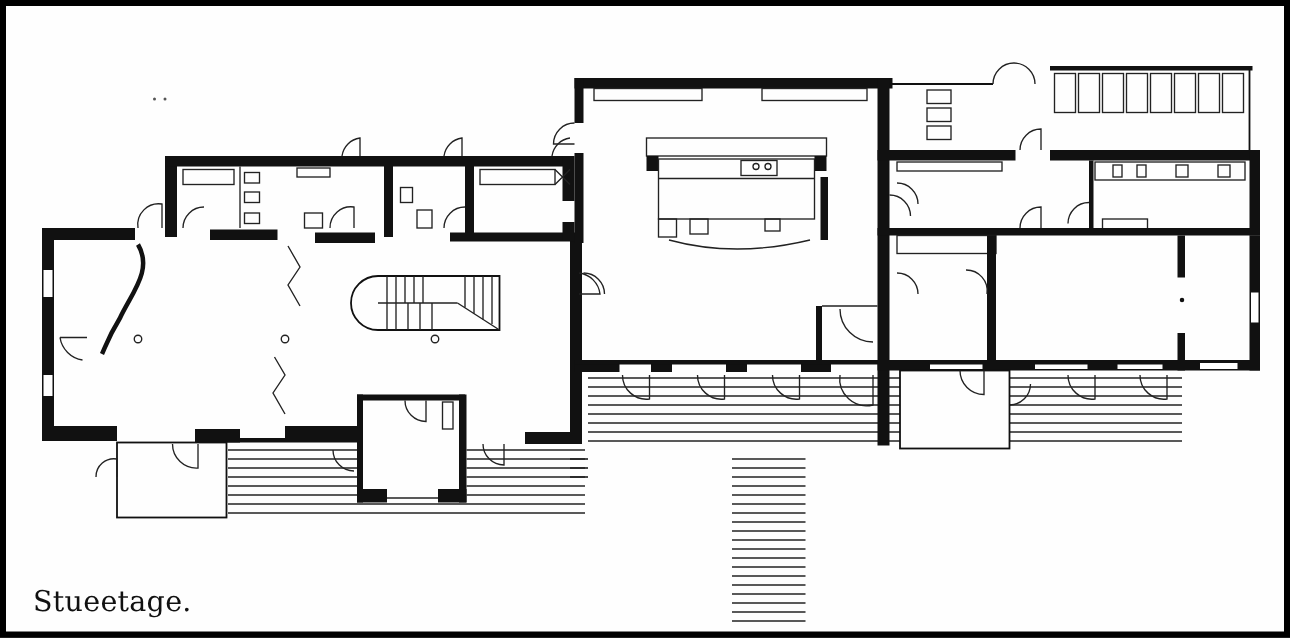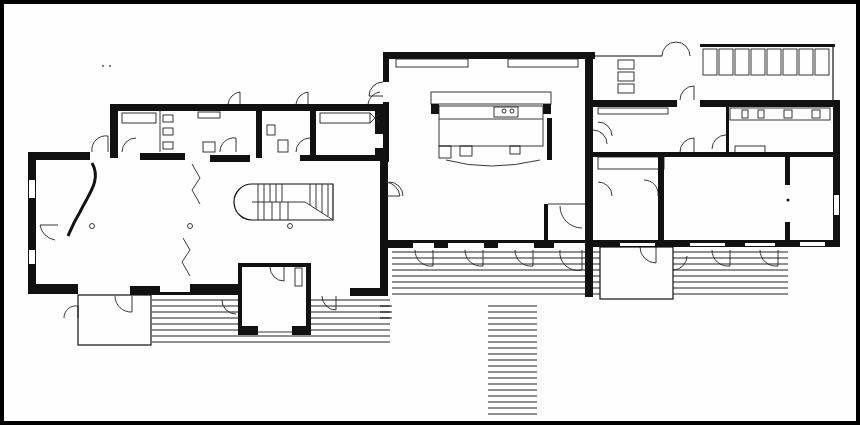--- a/index.html
+++ b/index.html
@@ -282,14 +282,15 @@
         <rect fill="#fefefe" x="800" y="242" width="25" height="4"></rect>
 
         <rect class="ln" x="600" y="247" width="73" height="52"></rect>
         <path class="thin" d="M 640 247 A 16 16 0 0 0 656 263 L 656 247"></path>
       </g>
 
       <circle cx="103" cy="66" r="1" fill="#555"></circle>
       <circle cx="110" cy="66" r="1" fill="#555"></circle>
     </svg>
 
+    <div class="caption">Stueetage.</div>
   </div>
 </div>
 
 </body></html>

